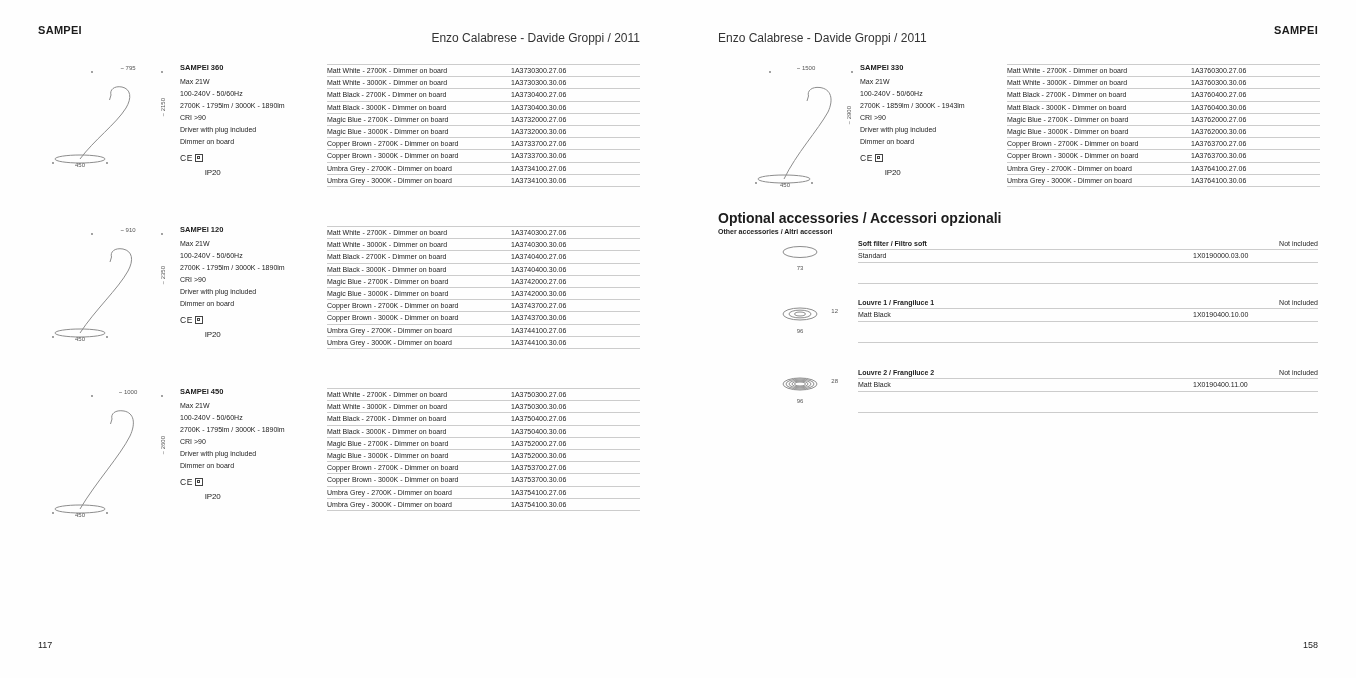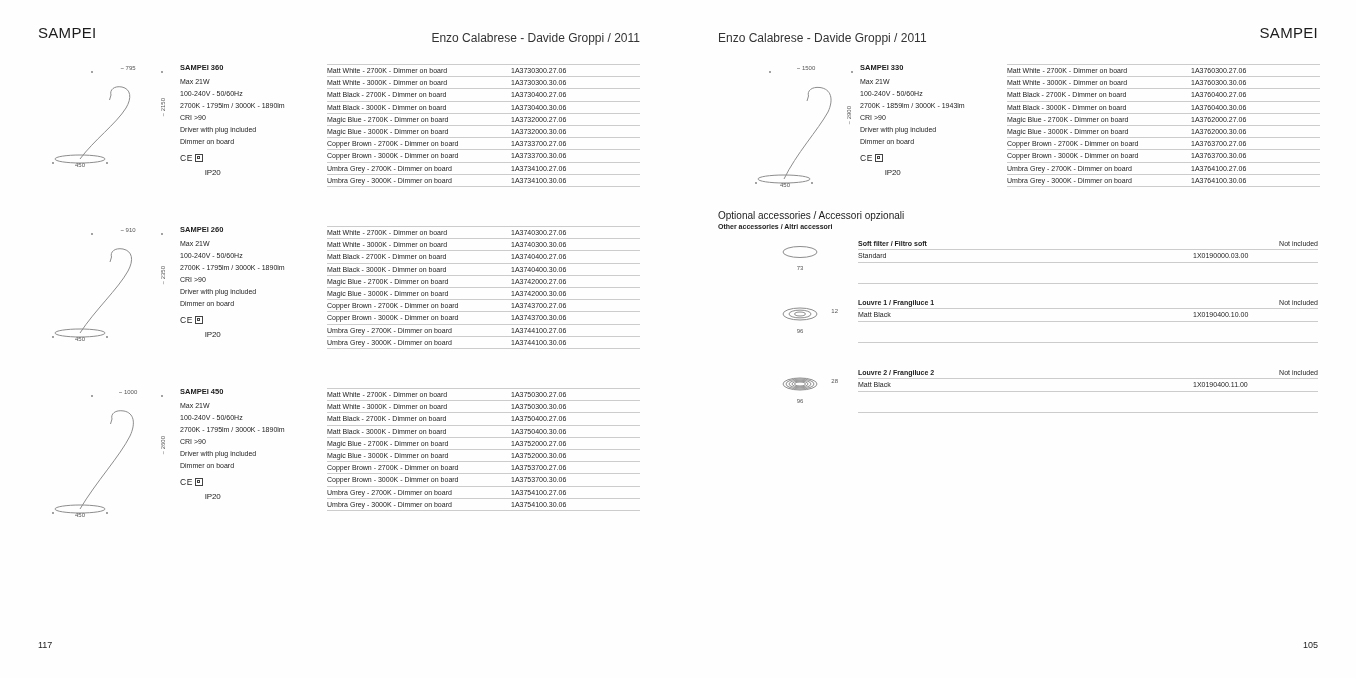--- a/index.html
+++ b/index.html
@@ -5,21 +5,21 @@
   * { margin:0; padding:0; box-sizing:border-box; }
   html,body { width:1356px; height:678px; }
   body {
     background:#fefefe;
     font-family:"Liberation Sans", sans-serif;
     color:#1c1c1c;
     position:relative;
     overflow:hidden;
   }
   .abs { position:absolute; }
-  .page-title { font-size:15px; font-weight:normal; letter-spacing:.3px; }
+  .page-title { font-size:11px; font-weight:bold; letter-spacing:.3px; }
   .credit { font-size:12px; color:#333; white-space:nowrap; }
   .pagenum { font-size:9px; color:#222; }
 
   .product { position:absolute; width:602px; }
   .lamp { position:absolute; left:6px; top:2px; }
   .ln { fill:none; stroke:#8d8d8d; stroke-width:1; }
   .dot { fill:#777; }
   .dim { position:absolute; font-size:6px; color:#555; white-space:nowrap; }
   .dim-top { text-align:center; top:1px; }
   .dim-side { writing-mode:vertical-rl; transform:rotate(180deg); }
@@ -32,21 +32,21 @@
   .ce { font-size:8.5px; letter-spacing:.5px; color:#222; }
   .class2 { width:8px; height:8px; border:1px solid #444; display:inline-flex; align-items:center; justify-content:center; }
   .class2 span { width:3px; height:3px; border:1px solid #444; display:block; }
   .ip { font-size:8px; color:#222; letter-spacing:-.2px;margin-top:29px; }
 
   .variants { position:absolute; left:289px; top:2px; width:313px; border-top:1px solid #ccc; }
   .v-row { display:flex; align-items:center; height:12.2px; border-bottom:1px solid #ccc; font-size:7px; }
   .v-desc { width:184px; white-space:nowrap; }
   .v-code { white-space:nowrap; }
 
-  .acc-header-title { font-size:10px; font-weight:normal; }
+  .acc-header-title { font-size:14px; font-weight:bold; }
   .acc-header-sub { font-size:7px; font-weight:bold; margin-top:2px; }
   .accessory { position:absolute; left:718px; width:600px; }
   .acc-fig { position:absolute; left:50px; top:8px; width:64px; text-align:center; }
   .acc-dim { display:block; font-size:6px; color:#555; margin-top:1px; }
   .acc-dim-side { position:absolute; right:-6px; top:3px; font-size:6px; color:#555; }
   .acc-table { position:absolute; left:140px; top:0; width:460px; }
   .acc-row { display:flex; align-items:center; height:12.4px; line-height:12.4px; border-bottom:1px solid #ccc; font-size:7px; }
   .acc-title { font-weight:bold; flex:1; }
   .acc-finish { width:335px; }
   .acc-empty { height:21px; border-bottom:1px solid #ccc; }
@@ -141,21 +141,21 @@
       <path class="ln" d="M36,107 C51,84 74,63 84,45 C90,34 88.5,25 79,23 C70.5,21.5 66,26 67.5,31 L66,36"></path>
       <circle class="dot" cx="48" cy="8" r="0.9"></circle>
         <circle class="dot" cx="118" cy="8" r="0.9"></circle>
       <circle class="dot" cx="9" cy="111" r="0.9"></circle>
         <circle class="dot" cx="63" cy="111" r="0.9"></circle>
     </svg>
     <span class="dim dim-top" style="left:46px;width:76px;">~ 910</span>
     <span class="dim dim-side" style="left:116px;top:40px;">~ 2350</span>
     <span class="dim dim-base" style="left:8px;top:110px;width:56px;">450</span>
   </div>
-  <div class="p-name">SAMPEI 260</div>
+  <div class="p-name">SAMPEI 120</div>
   <div class="spec-list">
     <div class="spec-line">Max 21W</div>
       <div class="spec-line">100-240V - 50/60Hz</div>
       <div class="spec-line">2700K - 1795lm / 3000K - 1890lm</div>
       <div class="spec-line">CRI &gt;90</div>
       <div class="spec-line">Driver with plug included</div>
       <div class="spec-line">Dimmer on board</div>
     <div class="certs">
       <span class="ce">CE</span>
       <span class="class2">
@@ -423,13 +423,13 @@
     </div>
     <div class="acc-row">
       <span class="acc-finish">Matt Black</span>
       <span class="acc-code">1X0190400.11.00</span>
     </div>
     <div class="acc-empty"></div>
   </div>
 </div>
 
 <div class="abs pagenum" style="left:38px;top:640px;">117</div>
-<div class="abs pagenum" style="left:1018px;top:640px;width:300px;text-align:right;">105</div>
+<div class="abs pagenum" style="left:1018px;top:640px;width:300px;text-align:right;">158</div>
 
 </body></html>

